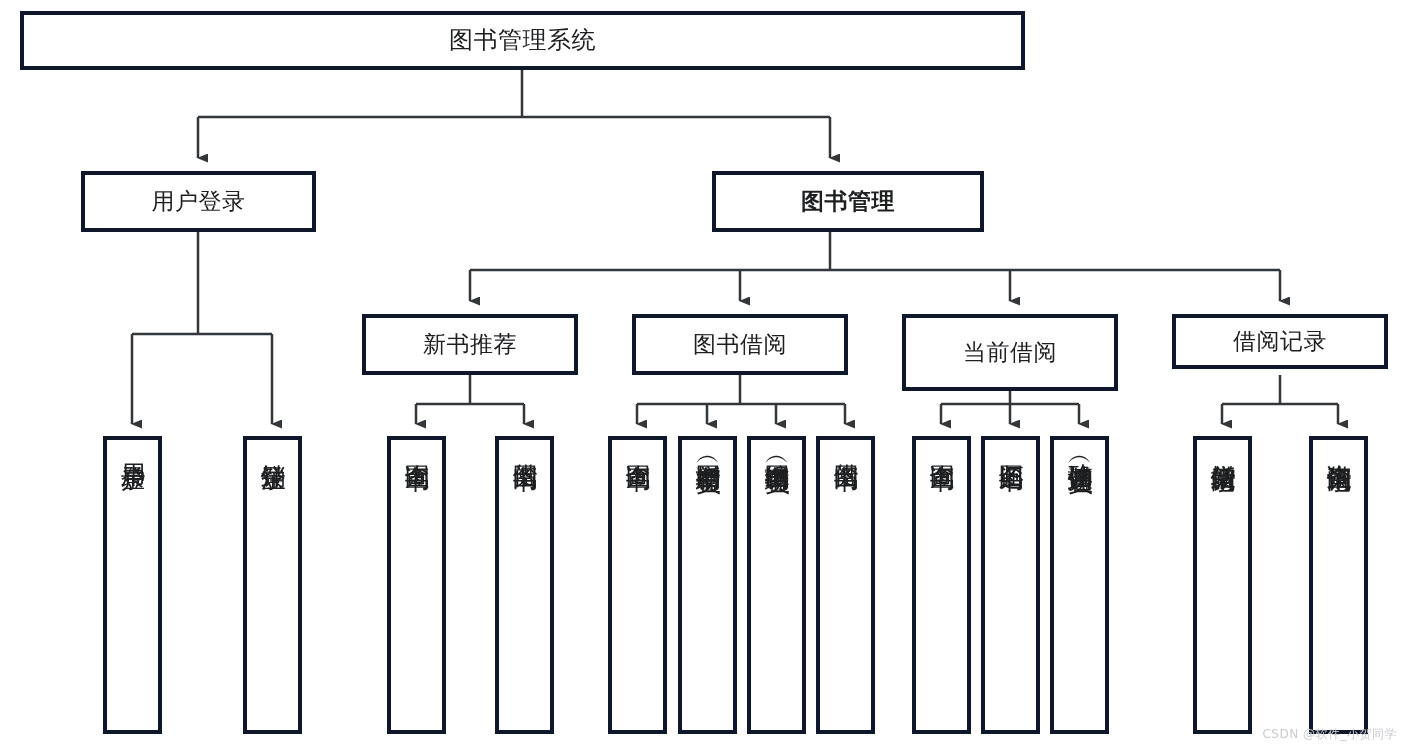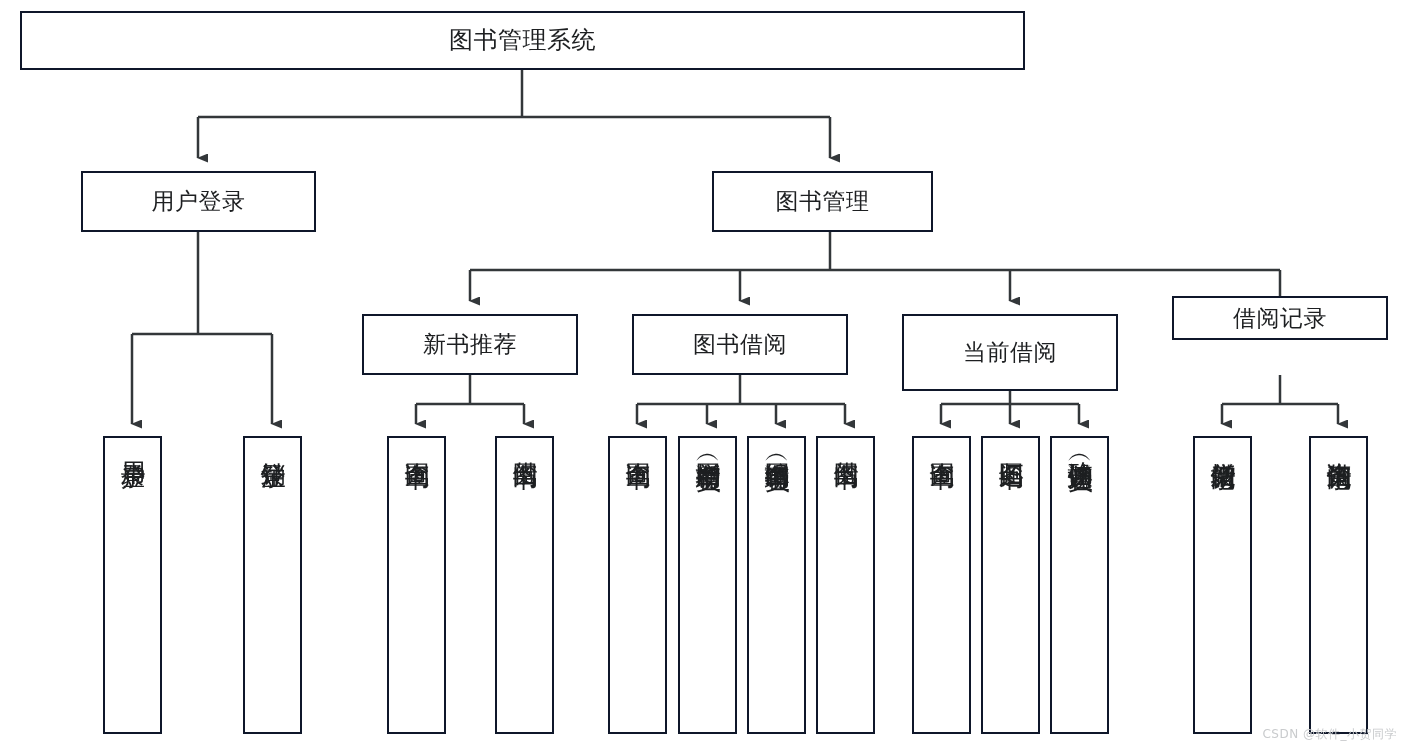--- a/index.html
+++ b/index.html
@@ -23,21 +23,21 @@
     left: 0;
     top: 0;
     width: 1405px;
     height: 747px;
     pointer-events: none;
   }
   .node {
     position: absolute;
     box-sizing: border-box;
     background: #ffffff;
-    border: 2px solid #0f172a;
+    border: 4px solid #0f172a;
     display: flex;
     align-items: center;
     justify-content: center;
     color: #1d1f21;
     z-index: 3;
   }
   .node-label {
     text-align: center;
     line-height: 1.26;
     letter-spacing: 0.5px;
@@ -129,34 +129,34 @@
     <path d="M 1338 404 L 1338 424" stroke="#33373a" stroke-width="2.5" fill="none" marker-end="url(#arrow)"></path>
   </svg>
 
   <div class="node horiz root" style="left:20px; top:11px; width:1005px; height:59px;">
     <span class="node-label">图书管理系统</span>
   </div>
 
   <div class="node horiz" style="left:81px; top:171px; width:235px; height:61px;">
     <span class="node-label">用户登录</span>
   </div>
-  <div class="node horiz" style="left:712px; top:171px; width:221px; height:61px;">
+  <div class="node horiz" style="left:712px; top:171px; width:272px; height:61px;font-weight:bold;">
     <span class="node-label">图书管理</span>
   </div>
 
   <div class="node horiz" style="left:362px; top:314px; width:216px; height:61px;">
     <span class="node-label">新书推荐</span>
   </div>
   <div class="node horiz" style="left:632px; top:314px; width:216px; height:61px;">
     <span class="node-label">图书借阅</span>
   </div>
   <div class="node horiz" style="left:902px; top:314px; width:216px; height:77px;">
     <span class="node-label">当前借阅</span>
   </div>
-  <div class="node horiz" style="left:1172px; top:296px; width:216px; height:44px;align-items:center;">
+  <div class="node horiz" style="left:1172px; top:314px; width:216px; height:55px;align-items:center;">
     <span class="node-label">借阅记录</span>
   </div>
 
   <div class="node vert" style="left:103px; top:436px; width:59px; height:298px;">
     <span class="node-label">用户登录</span>
   </div>
   <div class="node vert" style="left:243px; top:436px; width:59px; height:298px;">
     <span class="node-label">注销登录</span>
   </div>
 

